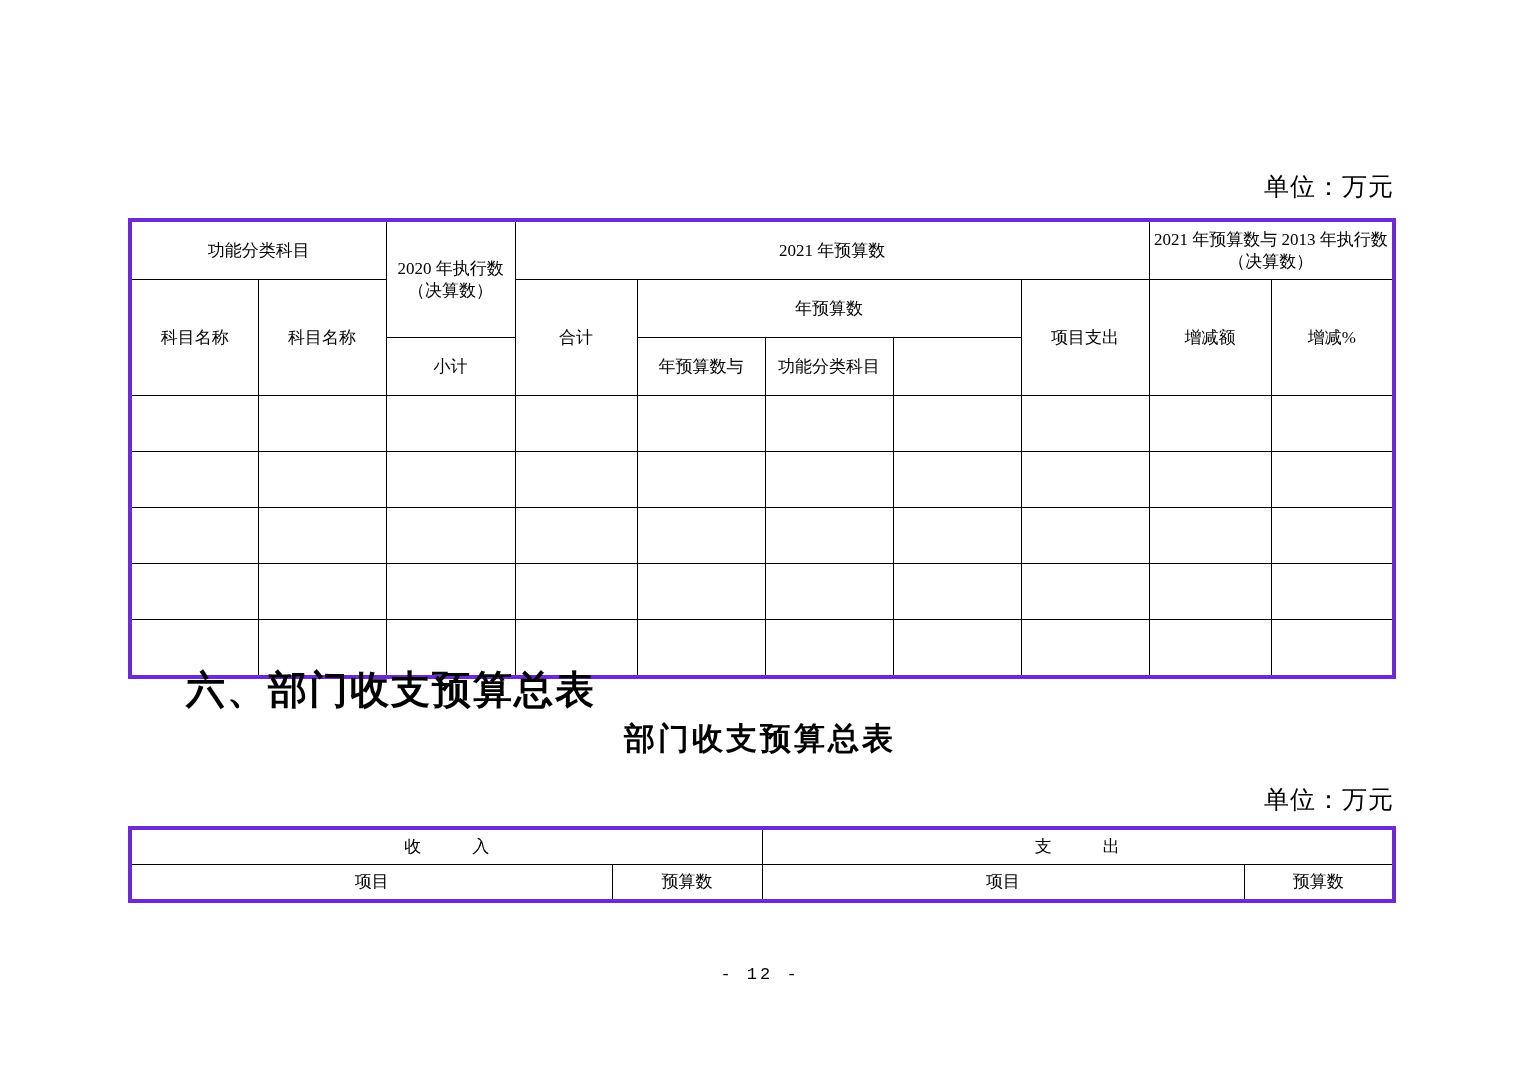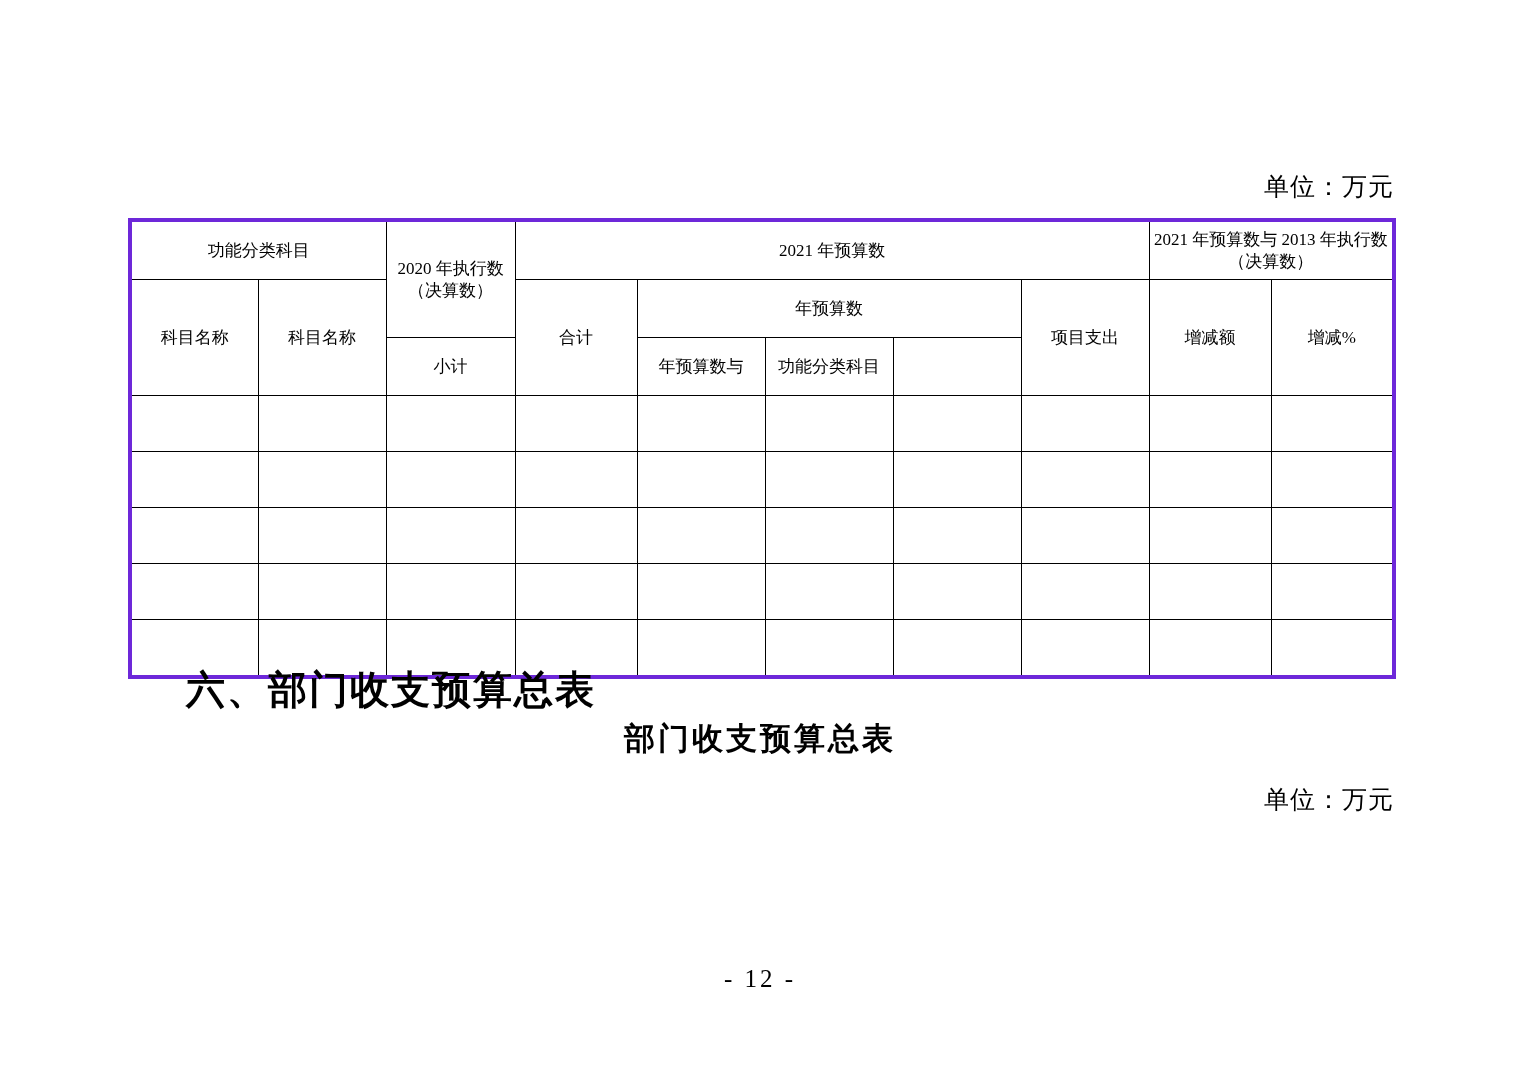--- a/index.html
+++ b/index.html
@@ -91,23 +91,23 @@
     letter-spacing: 3px;
   }
 
   
   .page-number {
     position: absolute;
     left: 0;
     right: 0;
     top: 965px;
     text-align: center;
-    font-size: 25px;
+    font-size: 17px;
     letter-spacing: 3px;
-    font-family: Liberation Serif, serif;
+    font-family: Liberation Mono, monospace;
   }
 </style>
 </head>
 <body>
 
 <div class="page">
 
   <div class="unit-line unit-line-1">单位：万元</div>
 
   <table class="doc-table" id="table-functional">
@@ -207,16 +207,36 @@
       </tr>
     </tbody>
   </table>
 
   <div class="section-heading">六、部门收支预算总表</div>
 
   <div class="table-title">部门收支预算总表</div>
 
   <div class="unit-line unit-line-2">单位：万元</div>
 
+  <table class="doc-table" id="table-income-expense">
+    <colgroup>
+      <col style="width:482px">
+      <col style="width:150px">
+      <col style="width:482px">
+      <col style="width:150px">
+    </colgroup>
+    <tbody>
+      <tr>
+        <td colspan="2">收　　　入</td>
+        <td colspan="2">支　　　出</td>
+      </tr>
+      <tr>
+        <td>项目</td>
+        <td>预算数</td>
+        <td>项目</td>
+        <td>预算数</td>
+      </tr>
+    </tbody>
+  </table>
 
   <div class="page-number">- 12 -</div>
 
 </div>
 
 </body></html>

